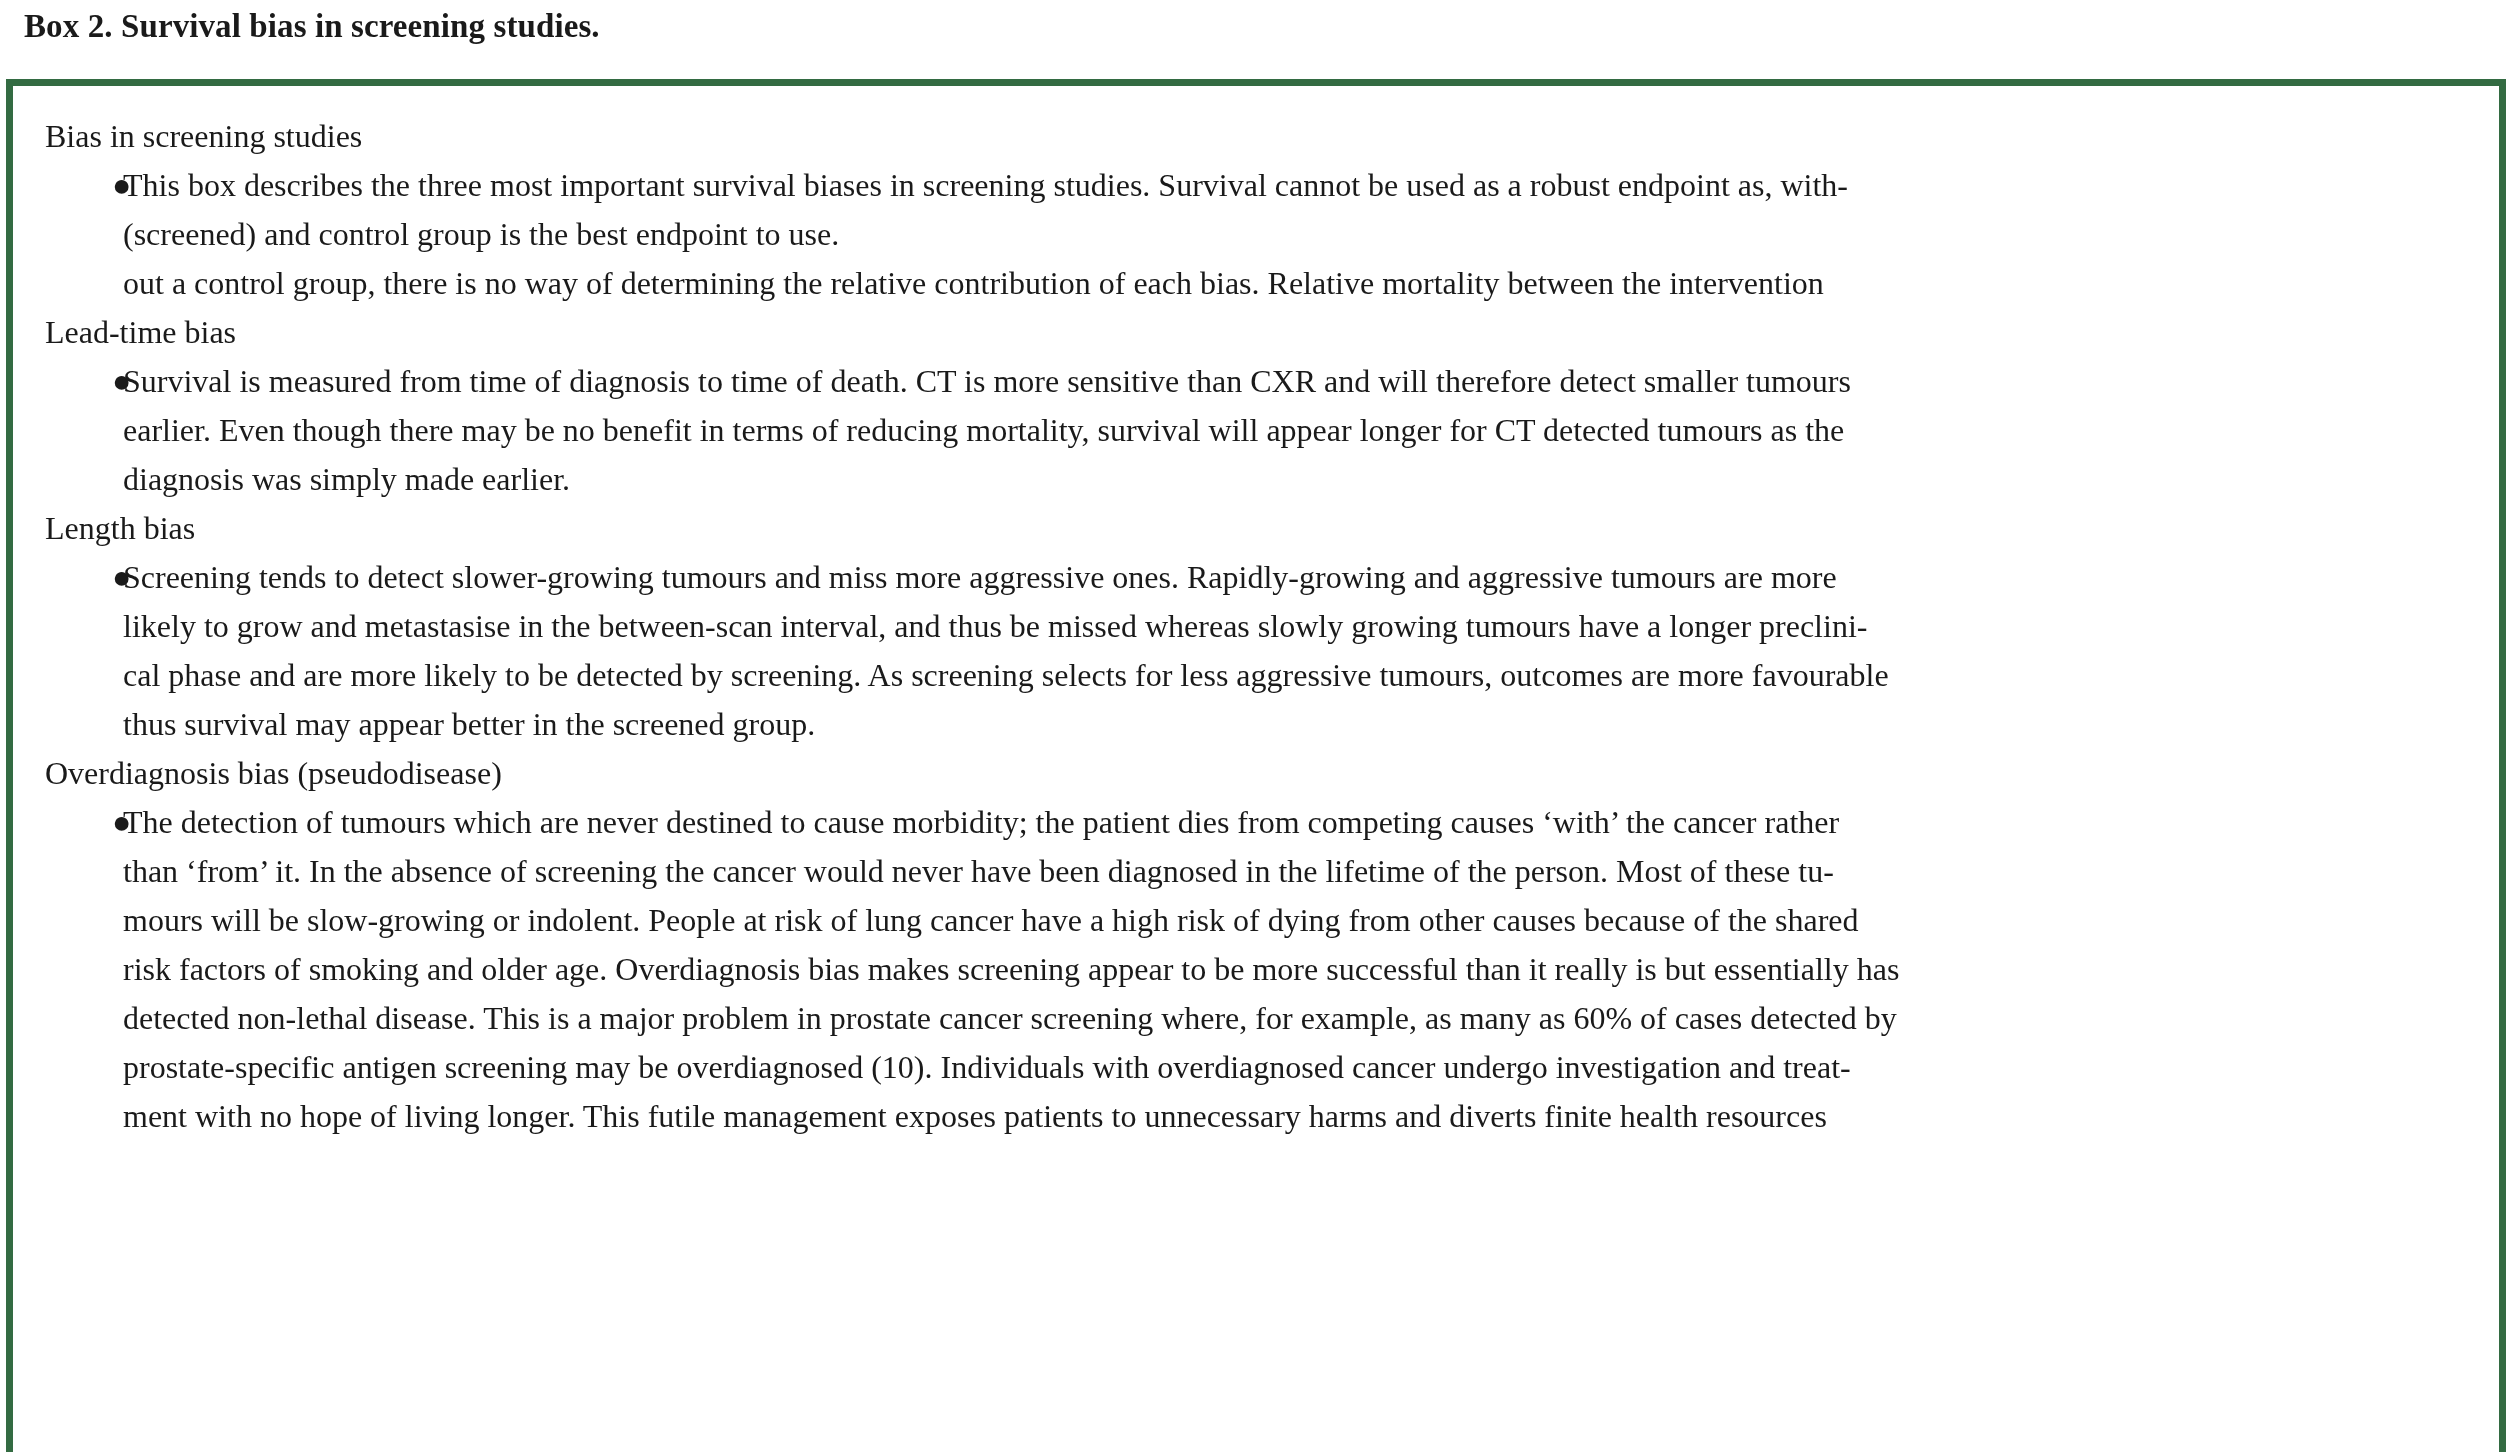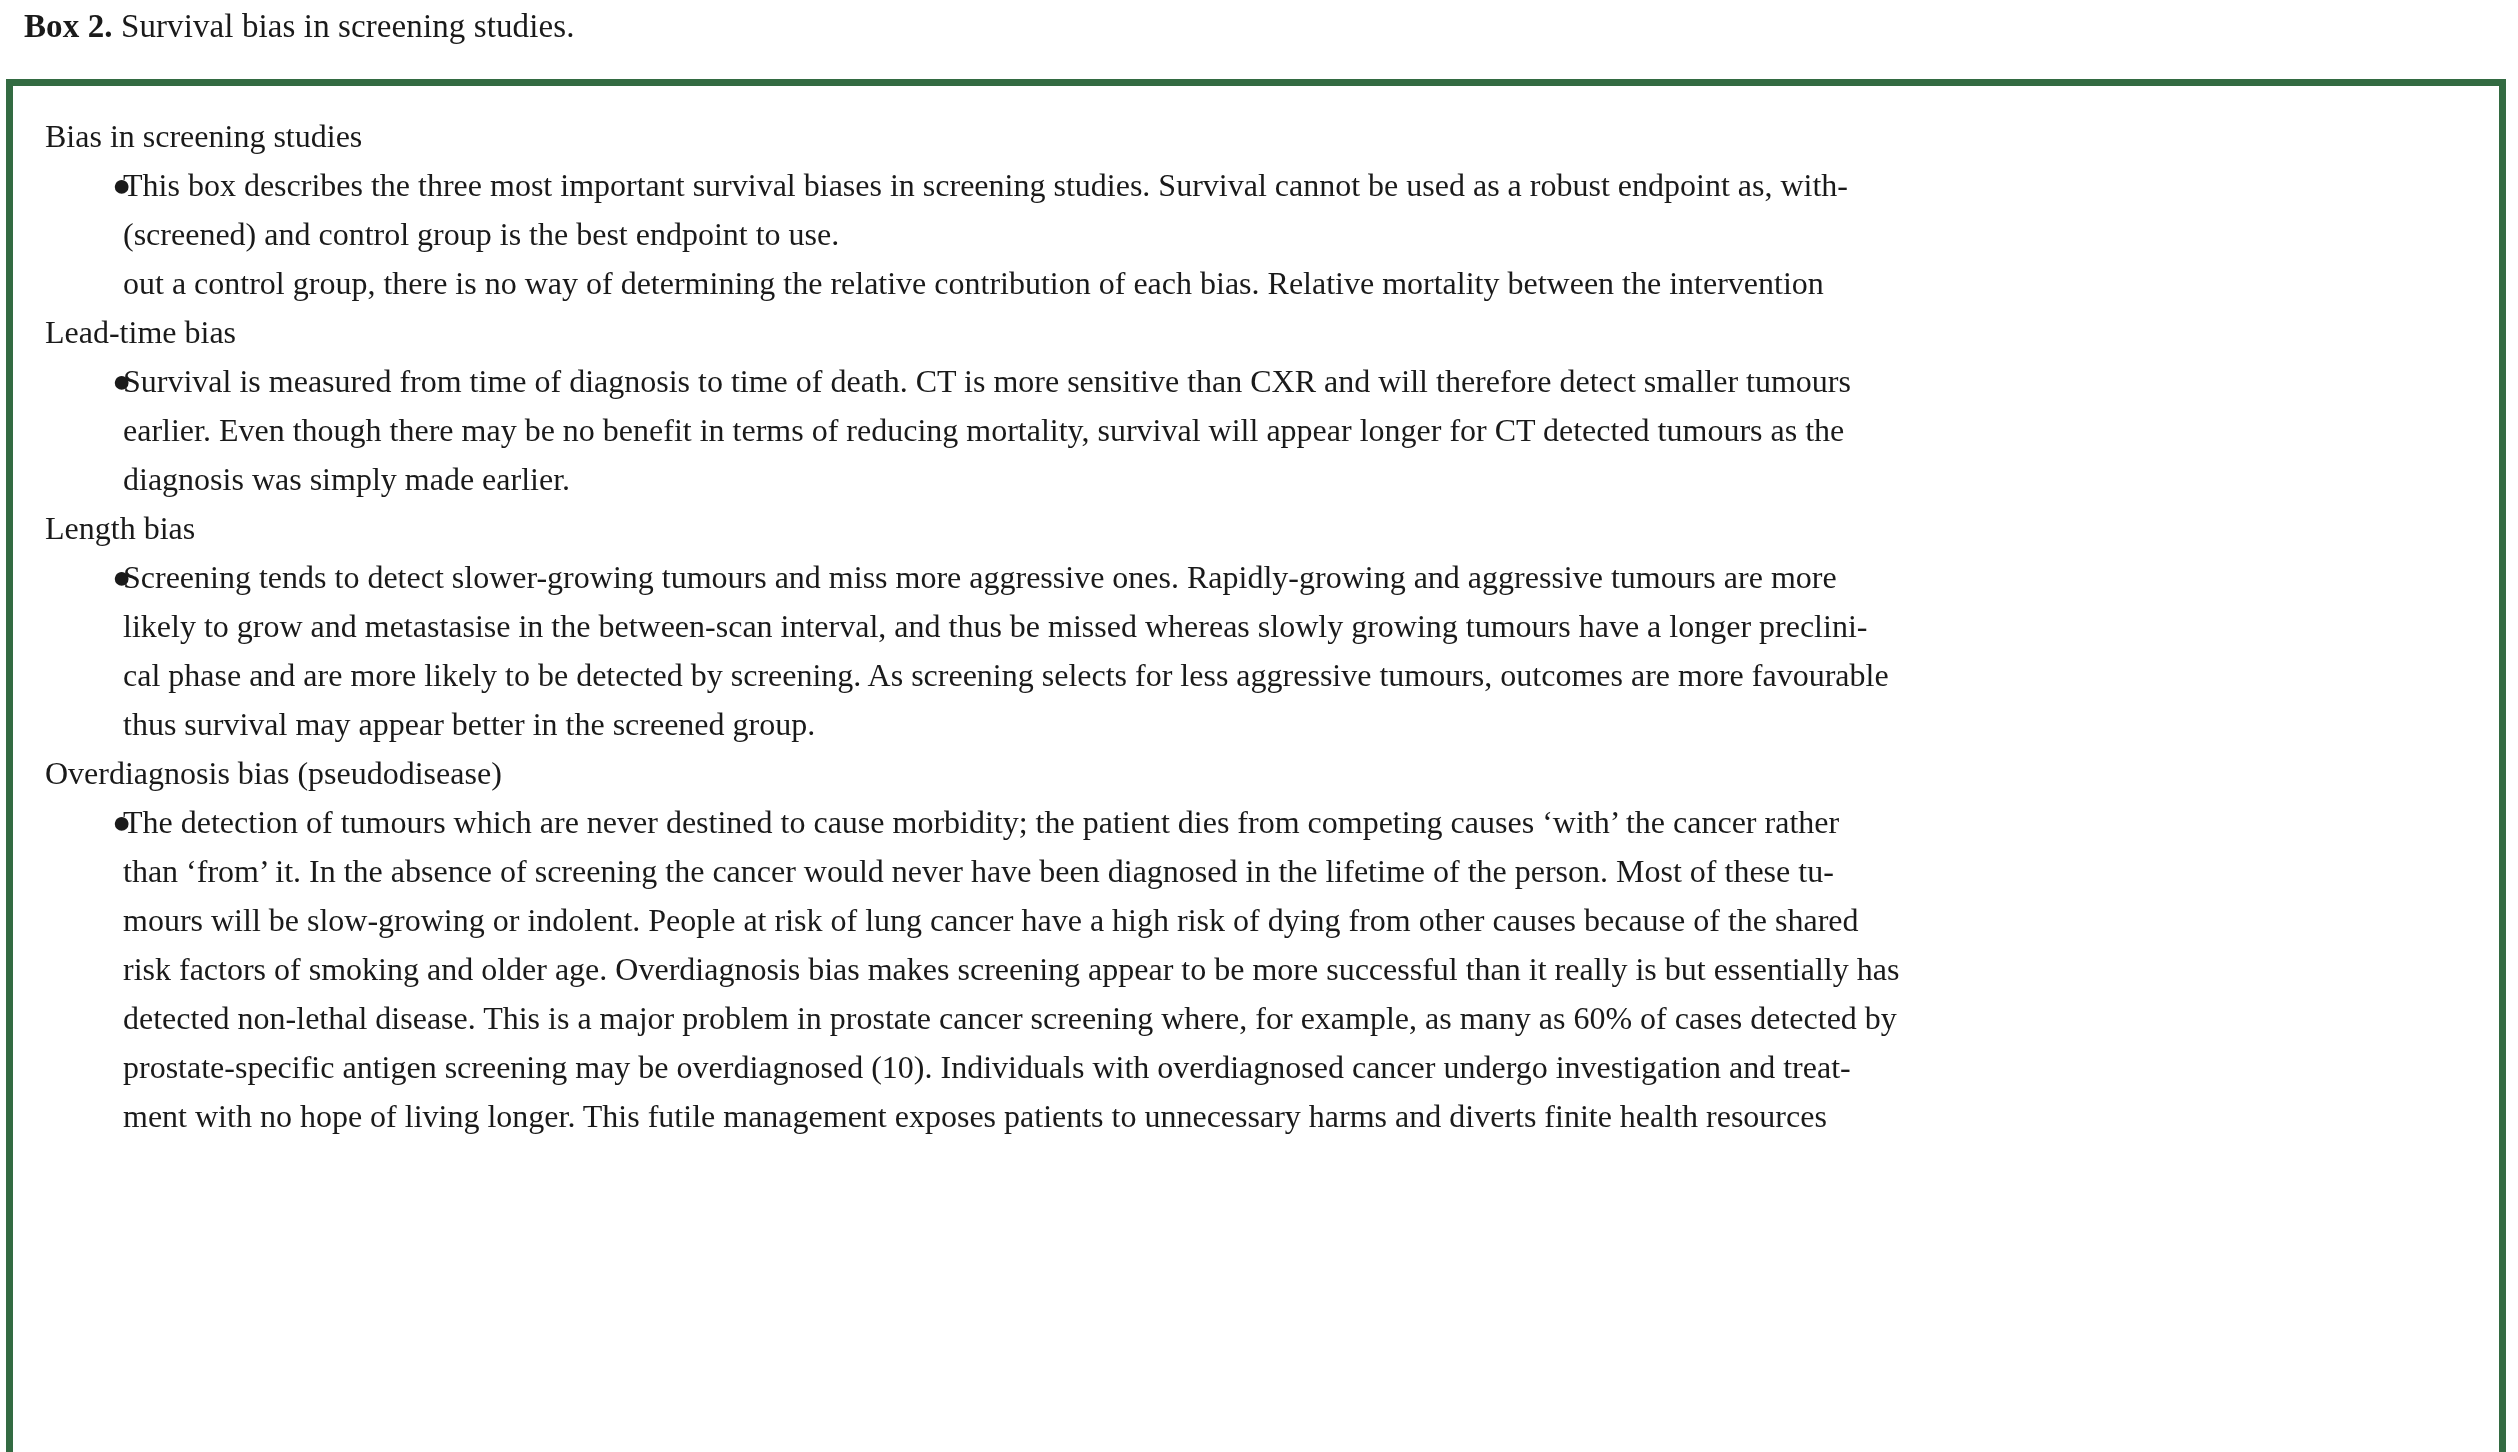--- a/index.html
+++ b/index.html
@@ -32,21 +32,21 @@
     font-size: 33px;
     line-height: 44px;
     white-space: nowrap;
     letter-spacing: 0.1px;
   }
   .box-caption .caption-label {
     font-weight: bold;
     margin-left: 16px;
   }
   .box-caption .caption-text {
-    font-weight: normal;
+    font-weight: bold;
   }
 
   
   .box-frame {
     position: absolute;
     left: 6px;
     top: 79px;
     width: 2500px;
     height: 1385px;
     box-sizing: border-box;

